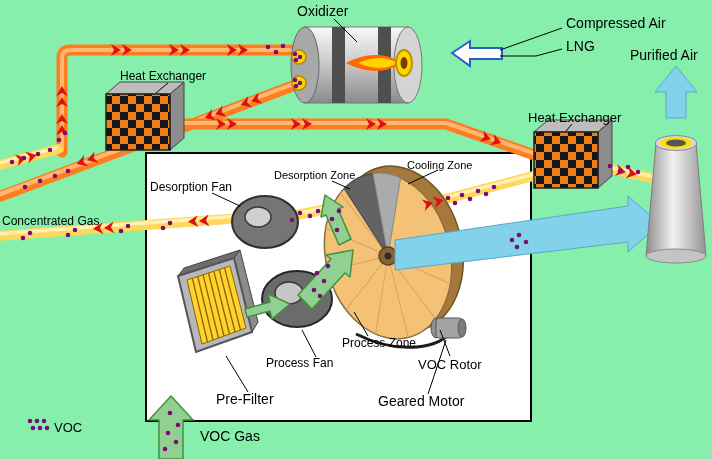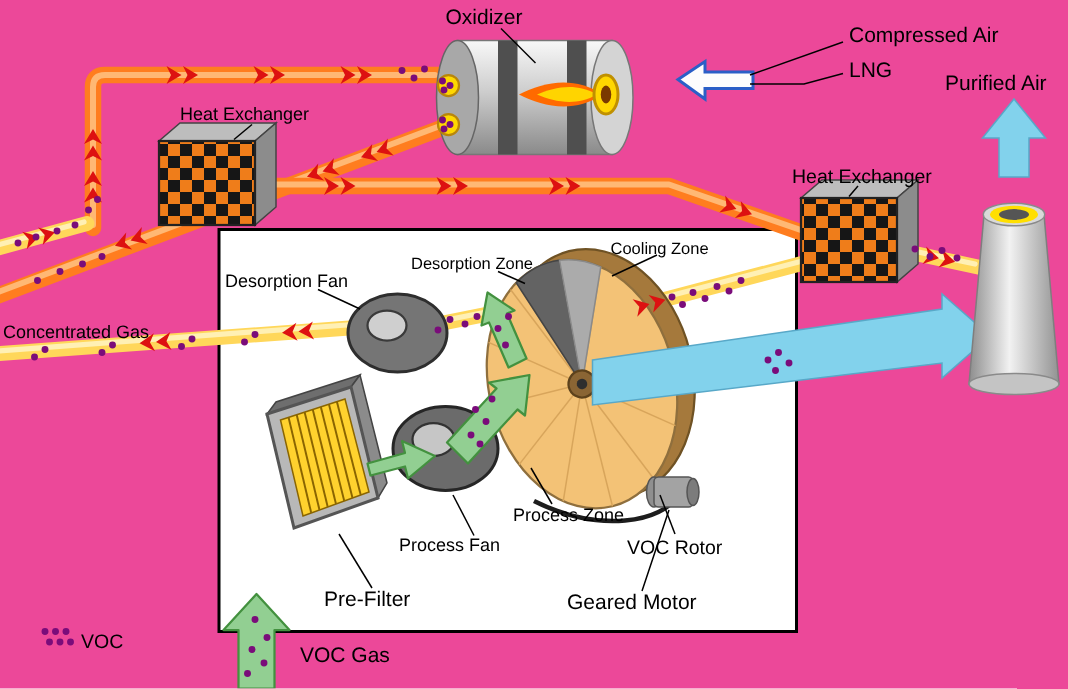--- a/index.html
+++ b/index.html
@@ -1,16 +1,16 @@
 <!DOCTYPE html>
 <html><head>
 <meta charset="utf-8">
 <style>
   html,body{margin:0;padding:0;background:#fff}
-  .stage{position:relative;width:712px;height:459px;background:#ec4899;overflow:hidden;font-family:"Liberation Sans",sans-serif}
+  .stage{position:relative;width:712px;height:459px;background:#86efac;overflow:hidden;font-family:"Liberation Sans",sans-serif}
   text{font-family:"Liberation Sans",sans-serif;fill:#000}
   .s14{font-size:14px}.s13{font-size:13px}.s12{font-size:12px}.s11{font-size:11px}
   .d{fill:#7a0c7a}
   .pipeO{stroke:#ff7d1f;stroke-width:11;fill:none;stroke-linecap:round;stroke-linejoin:round}
   .pipeOc{stroke:#ffb874;stroke-width:4;fill:none;stroke-linecap:round;stroke-linejoin:round}
   .pipeY{stroke:#ffd75a;stroke-width:10;fill:none;stroke-linecap:round}
   .pipeYc{stroke:#fff0b4;stroke-width:3.5;fill:none;stroke-linecap:round}
   .green{fill:#92cf92;stroke:#43913f;stroke-width:1.5;stroke-linejoin:round}
   .leader{stroke:#000;stroke-width:1;fill:none}
 </style>

